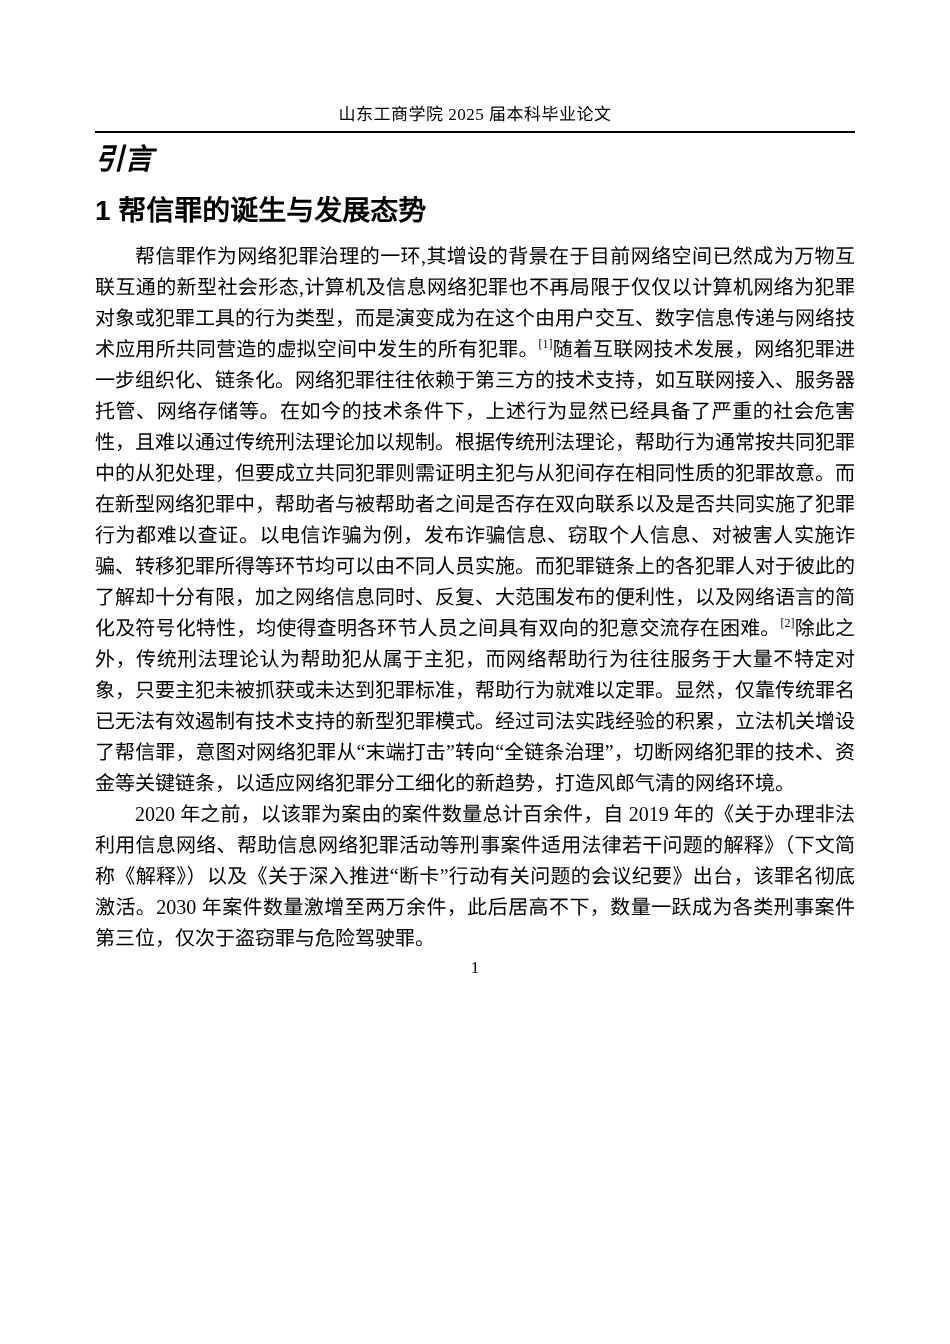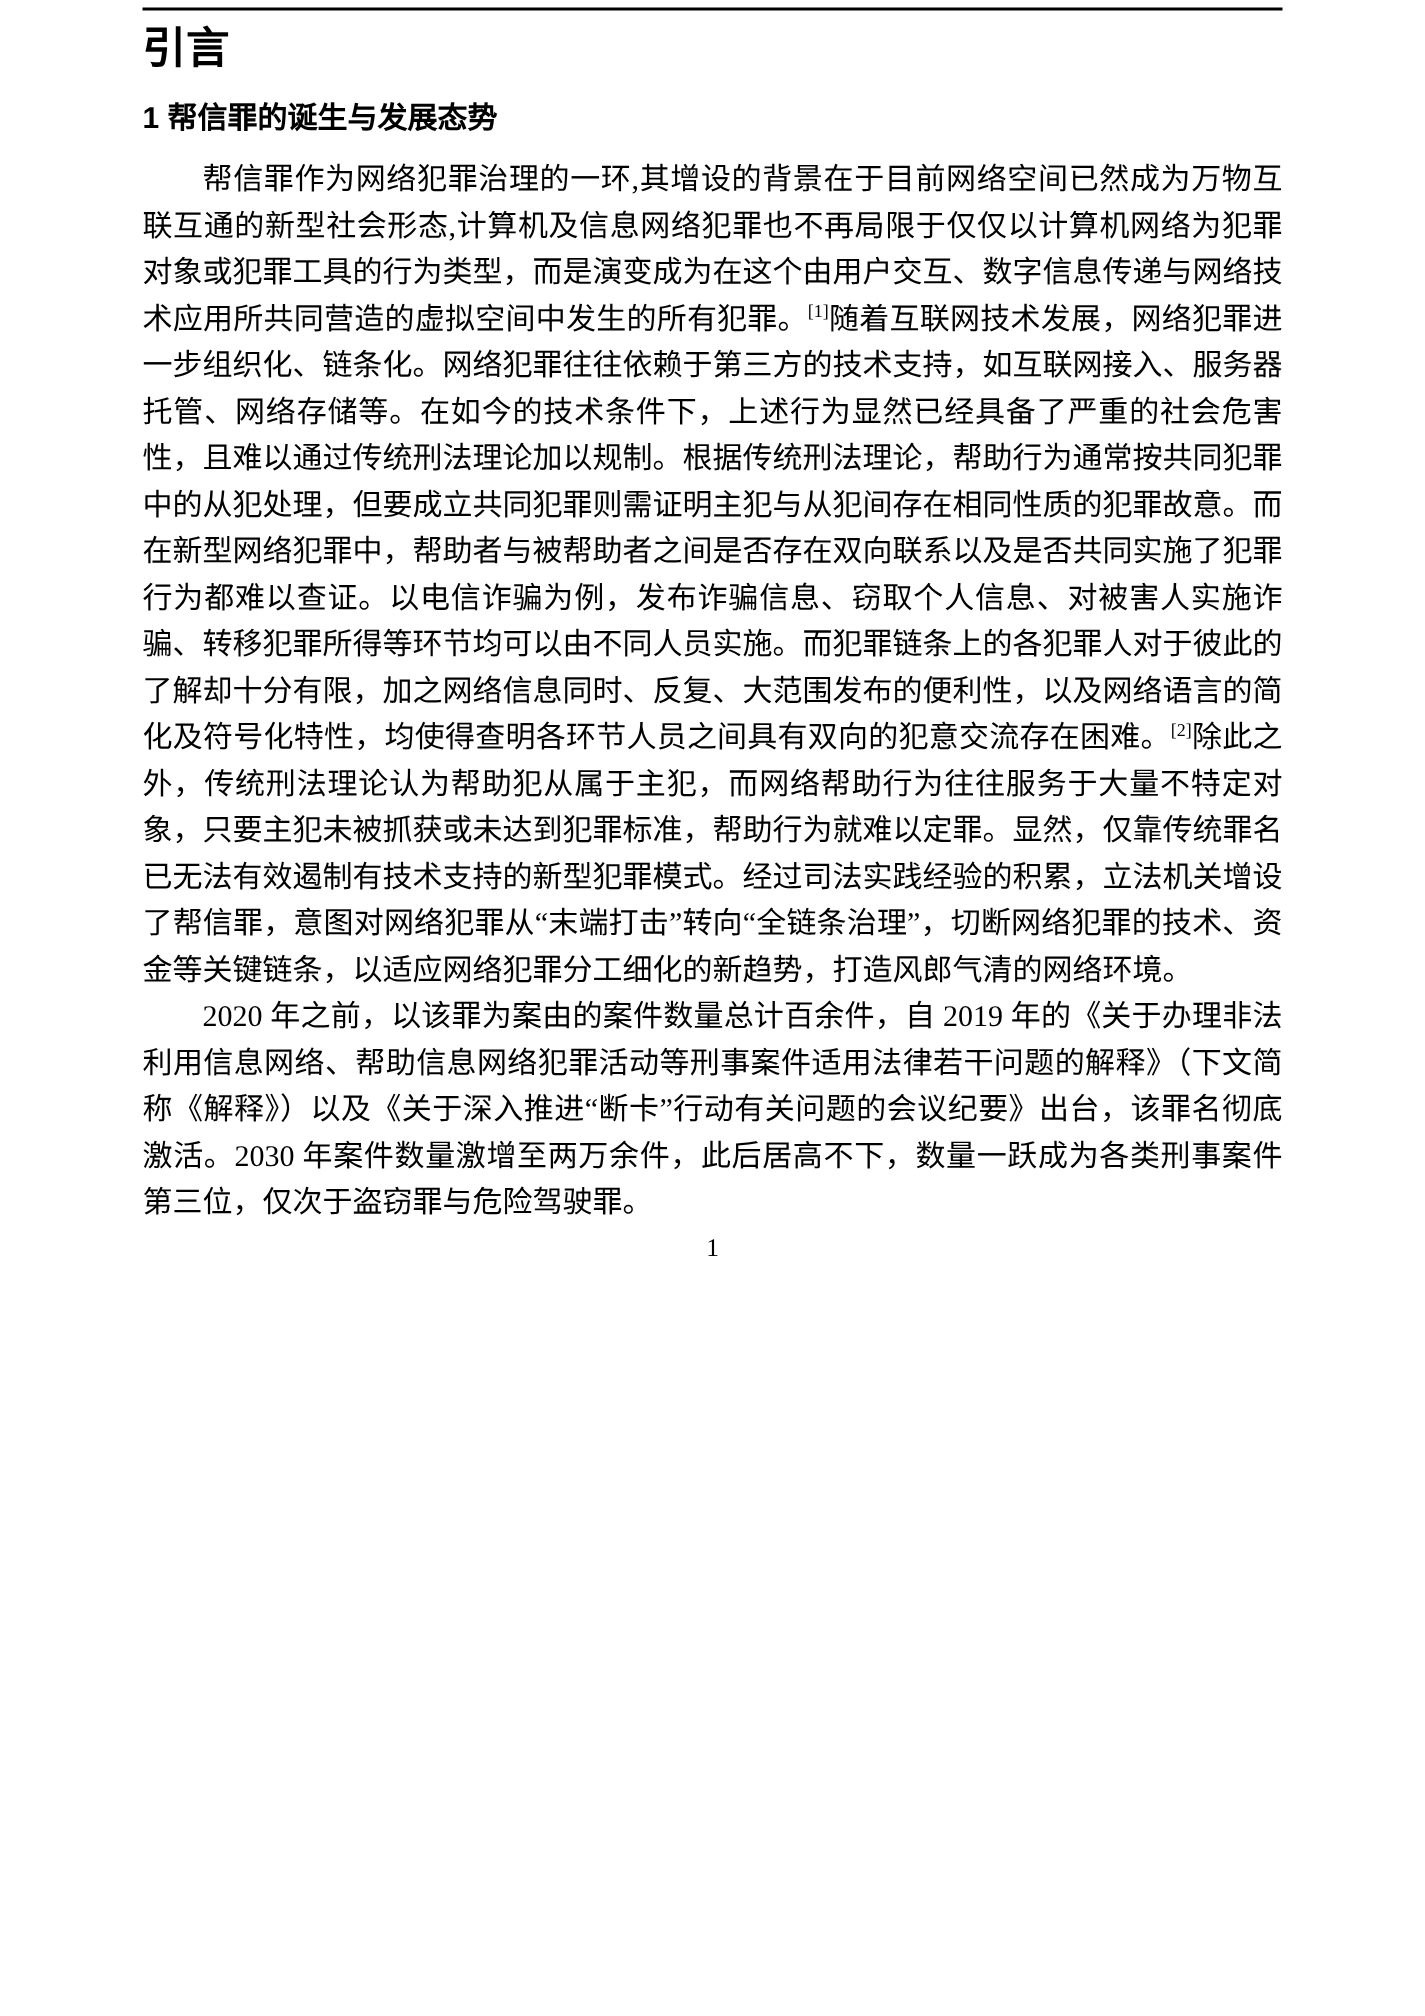--- a/index.html
+++ b/index.html
@@ -33,25 +33,26 @@
     border: none;
     border-top: 2px solid #000000;
     height: 0;
   }
   h1.intro-title {
     font-family: "Liberation Sans", "DejaVu Sans", sans-serif;
     font-weight: 700;
     font-size: 29px;
     line-height: 1.2;
     margin: 9px 0 12px 0;
+    font-style: italic;
   }
   h2.section-title {
     font-family: "Liberation Sans", "DejaVu Sans", sans-serif;
     font-weight: 700;
-    font-size: 20px;
+    font-size: 28px;
     line-height: 1.25;
     margin: 16px 0 13px 0;
   }
   p.body-para {
     font-size: 20px;
     line-height: 31px;
     text-align: justify;
     text-indent: 2em;
     margin: 0;
   }
@@ -64,20 +65,21 @@
     text-align: center;
     font-size: 17px;
     margin-top: 4px;
   }
 </style>
 </head>
 <body>
 
 <div class="page">
 
+  <div class="doc-header">山东工商学院 2025 届本科毕业论文</div>
 
   <div class="header-rule"></div>
 
   <h1 class="intro-title">引言</h1>
 
 
   <h2 class="section-title">1 帮信罪的诞生与发展态势</h2>
 
   <p class="body-para"><span>帮信罪作为网络犯罪治理的一环,其增设的背景在于目前网络空间已然成为万物互联互通的新型社会形态,计算机及信息网络犯罪也不再局限于仅仅以计算机网络为犯罪对象或犯罪工具的行为类型，而是演变成为在这个由用户交互、数字信息传递与网络技术应用所共同营造的虚拟空间中发生的所有犯罪。</span><sup class="citation">[1]</sup><span>随着互联网技术发展，网络犯罪进一步组织化、链条化。网络犯罪往往依赖于第三方的技术支持，如互联网接入、服务器托管、网络存储等。在如今的技术条件下，上述行为显然已经具备了严重的社会危害性，且难以通过传统刑法理论加以规制。根据传统刑法理论，帮助行为通常按共同犯罪中的从犯处理，但要成立共同犯罪则需证明主犯与从犯间存在相同性质的犯罪故意。而在新型网络犯罪中，帮助者与被帮助者之间是否存在双向联系以及是否共同实施了犯罪行为都难以查证。以电信诈骗为例，发布诈骗信息、窃取个人信息、对被害人实施诈骗、转移犯罪所得等环节均可以由不同人员实施。而犯罪链条上的各犯罪人对于彼此的了解却十分有限，加之网络信息同时、反复、大范围发布的便利性，以及网络语言的简化及符号化特性，均使得查明各环节人员之间具有双向的犯意交流存在困难。</span><sup class="citation">[2]</sup><span>除此之外，传统刑法理论认为帮助犯从属于主犯，而网络帮助行为往往服务于大量不特定对象，只要主犯未被抓获或未达到犯罪标准，帮助行为就难以定罪。显然，仅靠传统罪名已无法有效遏制有技术支持的新型犯罪模式。经过司法实践经验的积累，立法机关增设了帮信罪，意图对网络犯罪从“末端打击”转向“全链条治理”，切断网络犯罪的技术、资金等关键链条，以适应网络犯罪分工细化的新趋势，打造风郎气清的网络环境。</span></p>
 

